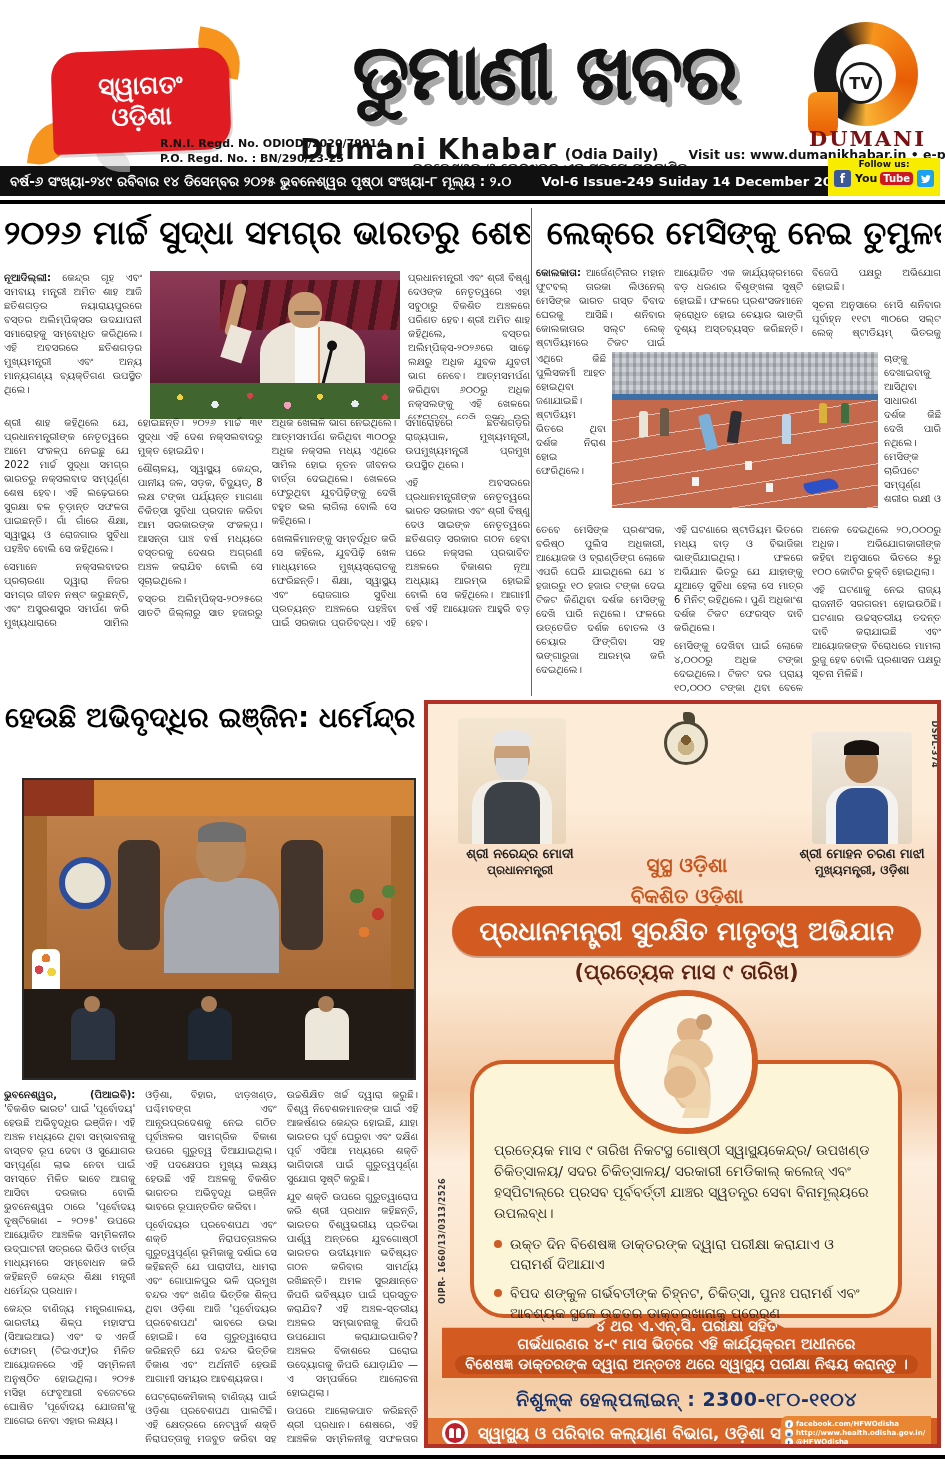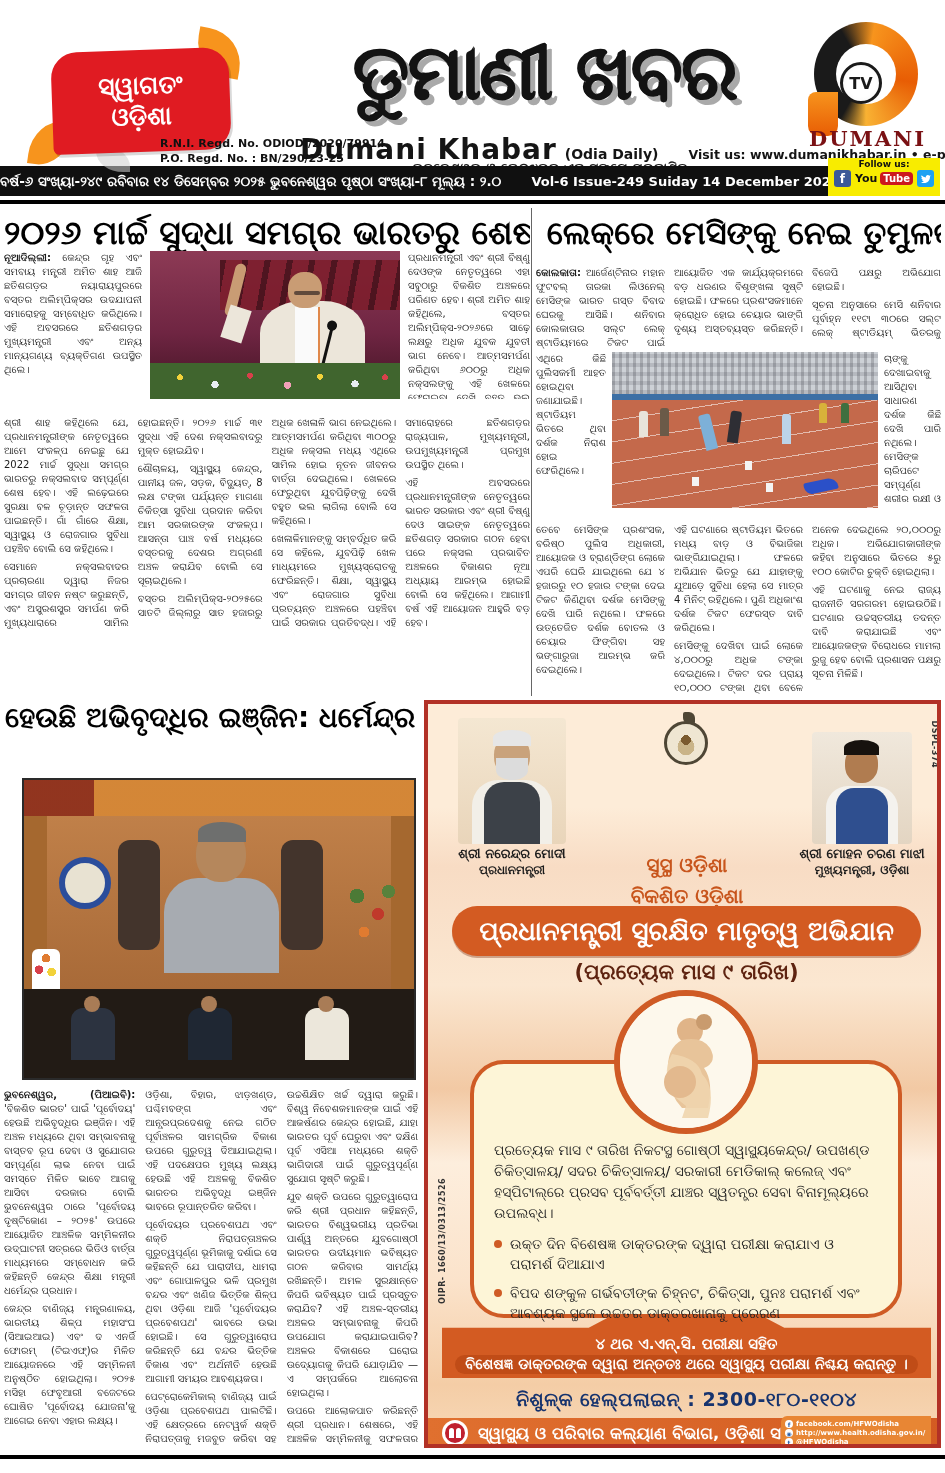--- a/index.html
+++ b/index.html
@@ -74,21 +74,21 @@
   .sicon.tw { background:#1da1f2; }
   .yt { display:flex; align-items:center; gap:3px; }
   .yt .you { font-size:11px; font-weight:900; color:#111; }
   .yt .tube { font-size:10px; font-weight:900; color:#fff; background:#cc181e; border-radius:4px; padding:1px 3px; }
 
   
   .infobar {
     position:absolute; left:0; top:166px; width:828px; height:30px; background:#101010;
     display:flex; align-items:center; color:#fff; font-weight:bold;
   }
-  .infobar .odia { font-size:13.5px; white-space:nowrap; }
+  .infobar .odia { font-size:13.5px; padding-left:10px; white-space:nowrap; }
   .infobar .sep { width:2px; height:20px; background:#fff; margin:0 14px 0 16px; }
   .infobar .eng { font-size:13px; white-space:nowrap; }
   .toprule { position:absolute; left:0; top:200px; width:945px; height:4px; background:#000; }
   .botrule { position:absolute; left:0; top:1455px; width:945px; height:4px; background:#000; }
 
   
   .vdiv { position:absolute; left:531px; top:208px; width:1px; height:488px; background:#666; }
 
   .headline1 {
     position:absolute; left:4px; top:206px; width:526px; height:54px;
@@ -97,21 +97,21 @@
   }
   .headline2 {
     position:absolute; left:536px; top:206px; width:405px; height:54px;
     font-size:32px; font-weight:900; color:#000; white-space:nowrap; overflow:hidden;
     display:flex; align-items:center; justify-content:center;
   }
   .bodytext { font-size:10px; line-height:1.4; text-align:justify; color:#1b1b1b; }
   .bodytext p { margin-bottom:4px; }
   .dateline { font-weight:900; }
 
-  .shah-top { position:absolute; left:4px; top:251px; width:526px; height:148px; display:grid; grid-template-columns:138px 250px 1fr; gap:8px; overflow:hidden; }
+  .shah-top { position:absolute; left:4px; top:271px; width:526px; height:148px; display:grid; grid-template-columns:138px 250px 1fr; gap:8px; overflow:hidden; }
   .shah-bottom { position:absolute; left:4px; top:416px; width:526px; height:276px; column-count:4; column-gap:9px; overflow:hidden; }
   .zoneclip { overflow:hidden; }
 
   .messi-z1 { position:absolute; left:536px; top:266px; width:405px; height:84px; column-count:3; column-gap:9px; overflow:hidden; }
   .messi-z2 { position:absolute; left:536px; top:352px; width:405px; height:156px; display:grid; grid-template-columns:70px 266px 1fr; gap:6px; overflow:hidden; }
   .messi-z3 { position:absolute; left:536px; top:511px; width:405px; height:187px; column-count:3; column-gap:9px; overflow:hidden;margin-top:12px; }
 
   .headline3 {
     position:absolute; left:0; top:700px; width:420px; height:76px;
     text-align:center; font-size:28px; font-weight:900; color:#000; line-height:1.3;
@@ -198,21 +198,21 @@
   .pt-modi .kurta { position:absolute; left:14px; top:62px; width:80px; height:64px; background:#f2efe8; border-radius:26px 26px 0 0; }
   .pt-modi .vest { position:absolute; left:26px; top:64px; width:56px; height:62px; background:#3c4148; border-radius:20px 20px 0 0; }
   .pt-majhi { left:384px; top:28px; width:100px; height:112px; background:linear-gradient(180deg,#f0e8dc 0%,#e3d5c2 100%); }
   .pt-majhi .head { position:absolute; left:33px; top:14px; width:33px; height:37px; background:#b07c50; border-radius:46%; }
   .pt-majhi .hair { position:absolute; left:32px; top:8px; width:35px; height:15px; background:#17120e; border-radius:50% 50% 0 0; }
   .pt-majhi .shirt { position:absolute; left:14px; top:54px; width:72px; height:58px; background:#f4f2ee; border-radius:22px 22px 0 0; }
   .pt-majhi .vest { position:absolute; left:24px; top:56px; width:52px; height:56px; background:#2f4f8f; border-radius:18px 18px 0 0; }
   .pcap { position:absolute; text-align:center; color:#1c1c1c; line-height:1.3; }
   .pcap .nm { font-size:13px; font-weight:900; }
   .pcap .tl { font-size:12px; font-weight:bold; }
-  .cap-modi { left:4px; top:142px; width:160px; }
+  .cap-modi { left:12px; top:142px; width:160px; }
   .cap-majhi { left:354px; top:142px; width:160px; }
 
   .ad .slogans { position:absolute; left:150px; top:146px; width:218px; text-align:center;
      font-size:20px; font-weight:900; color:#c8551c; line-height:1.55; }
   .ad .band1 {
     position:absolute; left:24px; top:202px; width:469px; height:50px; background:#d35b22;
     border-radius:26px; display:flex; align-items:center; justify-content:center;
     color:#fff; font-size:26px; font-weight:900; box-shadow:0 2px 0 rgba(120,40,10,.35);
     white-space:nowrap;
   }
@@ -379,21 +379,21 @@
       <div class="paper p1"></div>
       <div class="paper p2"></div>
       <div class="paper p3"></div>
     </div>
     <div class="bodytext zoneclip">
       <p>ଚାଙ୍କୁ ଦେଖାଇବାକୁ ଆସିଥିବା ସାଧାରଣ ଦର୍ଶକ କିଛି ଦେଖି ପାରି ନଥିଲେ। ମେସିଙ୍କ ଚାରିପଟେ ସମ୍ପୂର୍ଣ୍ଣ ଶରୀର ରକ୍ଷୀ ଓ ଭିଡିଓଗ୍ରାଫରଙ୍କ ଘେରରେ ରହିଯାଇଥିଲା।</p>
     </div>
   </div>
   <div class="messi-z3 bodytext">
     <p>ତେବେ ମେସିଙ୍କ ପ୍ରଶଂସକ, ବରିଷ୍ଠ ପୁଲିସ ଅଧିକାରୀ, ଆୟୋଜକ ଓ ବ୍ରାଣ୍ଡିଙ୍ଗ ଲୋକେ ଏପରି ଘେରି ଯାଇଥିଲେ ଯେ ୪ ହଜାରରୁ ୧୦ ହଜାର ଟଙ୍କା ଦେଇ ଟିକଟ କିଣିଥିବା ଦର୍ଶକ ମେସିଙ୍କୁ ଦେଖି ପାରି ନଥିଲେ। ଫଳରେ ଉତ୍ତେଜିତ ଦର୍ଶକ ବୋତଲ ଓ ଚେୟାର ଫିଙ୍ଗିବା ସହ ଭଙ୍ଗାରୁଜା ଆରମ୍ଭ କରି ଦେଇଥିଲେ।</p>
-    <p>ଏହି ଘଟଣାରେ ଷ୍ଟାଡିୟମ ଭିତରେ ମଧ୍ୟ ବାଡ଼ ଓ ବିଭାଜିକା ଭାଙ୍ଗିଯାଇଥିଲା। ଫଳରେ ଅଭିଯାନ ଭିତରୁ ଯେ ଯାହାଙ୍କୁ ଯୁଆଡ଼େ ସୁବିଧା ହେଲା ସେ ମାତ୍ର 4 ମିନିଟ୍ ରହିଥିଲେ। ପୁଣି ଅଧିକାଂଶ ଦର୍ଶକ ଟିକଟ ଫେରସ୍ତ ଦାବି କରିଥିଲେ।</p>
+    <p>ଏହି ଘଟଣାରେ ଷ୍ଟାଡିୟମ ଭିତରେ ମଧ୍ୟ ବାଡ଼ ଓ ବିଭାଜିକା ଭାଙ୍ଗିଯାଇଥିଲା। ଫଳରେ ଅଭିଯାନ ଭିତରୁ ଯେ ଯାହାଙ୍କୁ ଯୁଆଡ଼େ ସୁବିଧା ହେଲା ସେ ମାତ୍ର 6 ମିନିଟ୍ ରହିଥିଲେ। ପୁଣି ଅଧିକାଂଶ ଦର୍ଶକ ଟିକଟ ଫେରସ୍ତ ଦାବି କରିଥିଲେ।</p>
     <p>ମେସିଙ୍କୁ ଦେଖିବା ପାଇଁ ଲୋକେ ୪,୦୦୦ରୁ ଅଧିକ ଟଙ୍କା ଦେଇଥିଲେ। ଟିକଟ ଦର ପ୍ରାୟ ୧୦,୦୦୦ ଟଙ୍କା ଥିବା ବେଳେ ଅନେକ ଦେଇଥିଲେ ୨୦,୦୦୦ରୁ ଅଧିକ। ଅଭିଯୋଗକାରୀଙ୍କ କହିବା ଅନୁସାରେ ଭିତରେ ୫ରୁ ୧୦୦ କୋଟିର ଚୁକ୍ତି ହୋଇଥିଲା।</p>
     <p>ଏହି ଘଟଣାକୁ ନେଇ ରାଜ୍ୟ ରାଜନୀତି ସରଗରମ ହୋଇଉଠିଛି। ଘଟଣାର ଉଚ୍ଚସ୍ତରୀୟ ତଦନ୍ତ ଦାବି କରାଯାଇଛି ଏବଂ ଆୟୋଜକଙ୍କ ବିରୋଧରେ ମାମଲା ରୁଜୁ ହେବ ବୋଲି ପ୍ରଶାସନ ପକ୍ଷରୁ ସୂଚନା ମିଳିଛି।</p>
   </div>
 
   <div class="headline3">
     <div>ହେଉଛି ଅଭିବୃଦ୍ଧିର ଇଞ୍ଜିନ: ଧର୍ମେନ୍ଦ୍ର</div>
   </div>
   <div class="ph-dharm photo">
     <div class="screen"></div>
     <div class="topstrip"></div>
@@ -473,20 +473,21 @@
     <div class="box">
       <div class="para">ପ୍ରତ୍ୟେକ ମାସ ୯ ତାରିଖ ନିକଟସ୍ଥ ଗୋଷ୍ଠୀ ସ୍ୱାସ୍ଥ୍ୟକେନ୍ଦ୍ର/ ଉପଖଣ୍ଡ ଚିକିତ୍ସାଳୟ/ ସଦର ଚିକିତ୍ସାଳୟ/ ସରକାରୀ ମେଡିକାଲ୍ କଲେଜ୍ ଏବଂ ହସ୍ପିଟାଲ୍‌ରେ ପ୍ରସବ ପୂର୍ବବର୍ତ୍ତୀ ଯାଞ୍ଚର ସ୍ୱତନ୍ତ୍ର ସେବା ବିନାମୂଲ୍ୟରେ ଉପଲବ୍ଧ।</div>
       <ul>
           <li>ଉକ୍ତ ଦିନ ବିଶେଷଜ୍ଞ ଡାକ୍ତରଙ୍କ ଦ୍ୱାରା ପରୀକ୍ଷା କରାଯାଏ ଓ ପରାମର୍ଶ ଦିଆଯାଏ</li>
           <li>ବିପଦ ଶଙ୍କୁଳ ଗର୍ଭବତୀଙ୍କ ଚିହ୍ନଟ, ଚିକିତ୍ସା, ପୁନଃ ପରାମର୍ଶ ଏବଂ ଆବଶ୍ୟକ ସ୍ଥଳେ ଉଚ୍ଚତର ଡାକ୍ତରଖାନାକୁ ପ୍ରେରଣ</li>
         </ul>
     </div>
 
     <div class="band2">
       <div class="b2l1">୪ ଥର ଏ.ଏନ୍.ସି. ପରୀକ୍ଷା ସହିତ</div>
+      <div class="b2l2">ଗର୍ଭଧାରଣର ୪-୯ ମାସ ଭିତରେ ଏହି କାର୍ଯ୍ୟକ୍ରମ ଅଧୀନରେ</div>
       <div class="b2l3">ବିଶେଷଜ୍ଞ ଡାକ୍ତରଙ୍କ ଦ୍ୱାରା ଅନ୍ତତଃ ଥରେ ସ୍ୱାସ୍ଥ୍ୟ ପରୀକ୍ଷା ନିଶ୍ଚୟ କରାନ୍ତୁ ।</div>
     </div>
 
     <div class="helpline">ନିଶୁଳ୍କ ହେଲ୍ପଲାଇନ୍ : 2300-୧୮୦-୧୧୦୪</div>
 
     <div class="deptband">
       <div class="hflogo">
           <div class="inner"></div>
         </div>
       <span>ସ୍ୱାସ୍ଥ୍ୟ ଓ ପରିବାର କଲ୍ୟାଣ ବିଭାଗ, ଓଡ଼ିଶା ସରକାର</span>

